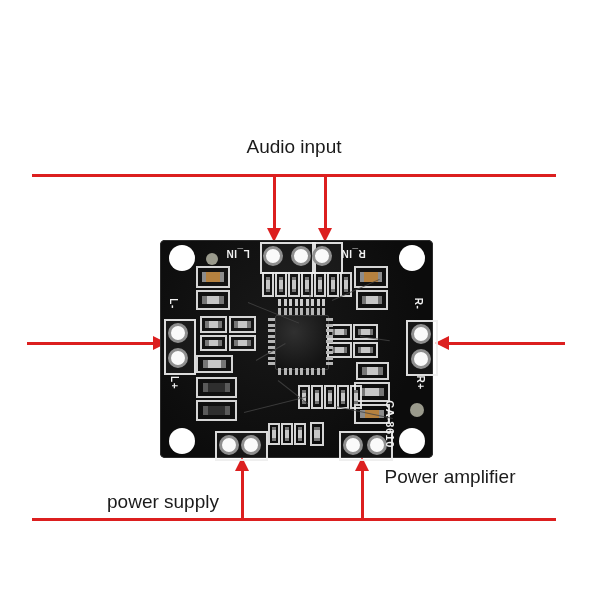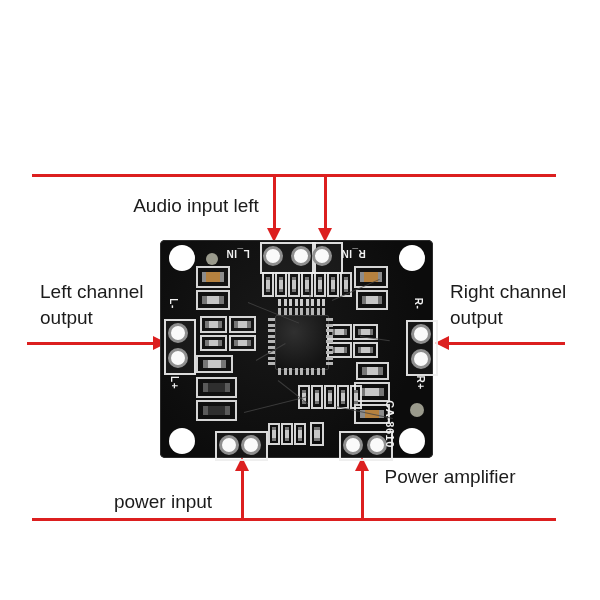--- a/index.html
+++ b/index.html
@@ -45,37 +45,35 @@
   .smd.t.h{background:linear-gradient(90deg,#8c8c8c 0 20%,#b5813f 20% 80%,#8c8c8c 80%);}
   .smd.d.h{background:linear-gradient(90deg,#5a5a5a 0 18%,#2e2e2e 18% 82%,#5a5a5a 82%);}
   .trace{position:absolute;height:1px;background:#454545;opacity:.8;transform-origin:left center;}
 </style>
 </head>
 <body>
 
 <div id="stage">
 
 
+  <div class="abs label center" style="left:294px;top:134px;">Audio input</div>
   <div class="abs hline" style="left:32px;top:174px;width:524px;height:3px;"></div>
-  <div class="abs label center" style="left:196px;top:193px;">Audio input left</div>
   <div class="abs tail-v" style="left:273px;top:176px;width:3px;height:53px;"></div>
   <div class="abs arrowhead ah-down" style="left:267px;top:228px;"></div>
   <div class="abs tail-v" style="left:324px;top:176px;width:3px;height:53px;"></div>
   <div class="abs arrowhead ah-down" style="left:318px;top:228px;"></div>
 
-  <div class="abs label wrap" style="left:40px;top:279px;width:140px;">Left channel output</div>
   <div class="abs tail-h" style="left:27px;top:342px;width:127px;height:3px;"></div>
   <div class="abs arrowhead ah-right" style="left:153px;top:336px;"></div>
 
-  <div class="abs label wrap" style="left:450px;top:279px;width:150px;">Right channel output</div>
   <div class="abs tail-h" style="left:449px;top:342px;width:116px;height:3px;"></div>
   <div class="abs arrowhead ah-left" style="left:435px;top:336px;"></div>
 
   <div class="abs hline" style="left:32px;top:518px;width:524px;height:3px;"></div>
-  <div class="abs label center" style="left:163px;top:489px;">power input</div>
+  <div class="abs label center" style="left:163px;top:489px;">power supply</div>
   <div class="abs label center" style="left:450px;top:464px;">Power amplifier</div>
   <div class="abs tail-v" style="left:241px;top:470px;width:3px;height:49px;"></div>
   <div class="abs arrowhead ah-up" style="left:235px;top:457px;"></div>
   <div class="abs tail-v" style="left:361px;top:470px;width:3px;height:49px;"></div>
   <div class="abs arrowhead ah-up" style="left:355px;top:457px;"></div>
 
   <div id="board" class="abs">
 
     <div class="hole" style="left:9px;top:5px;"></div>
     <div class="hole" style="left:239px;top:5px;"></div>

